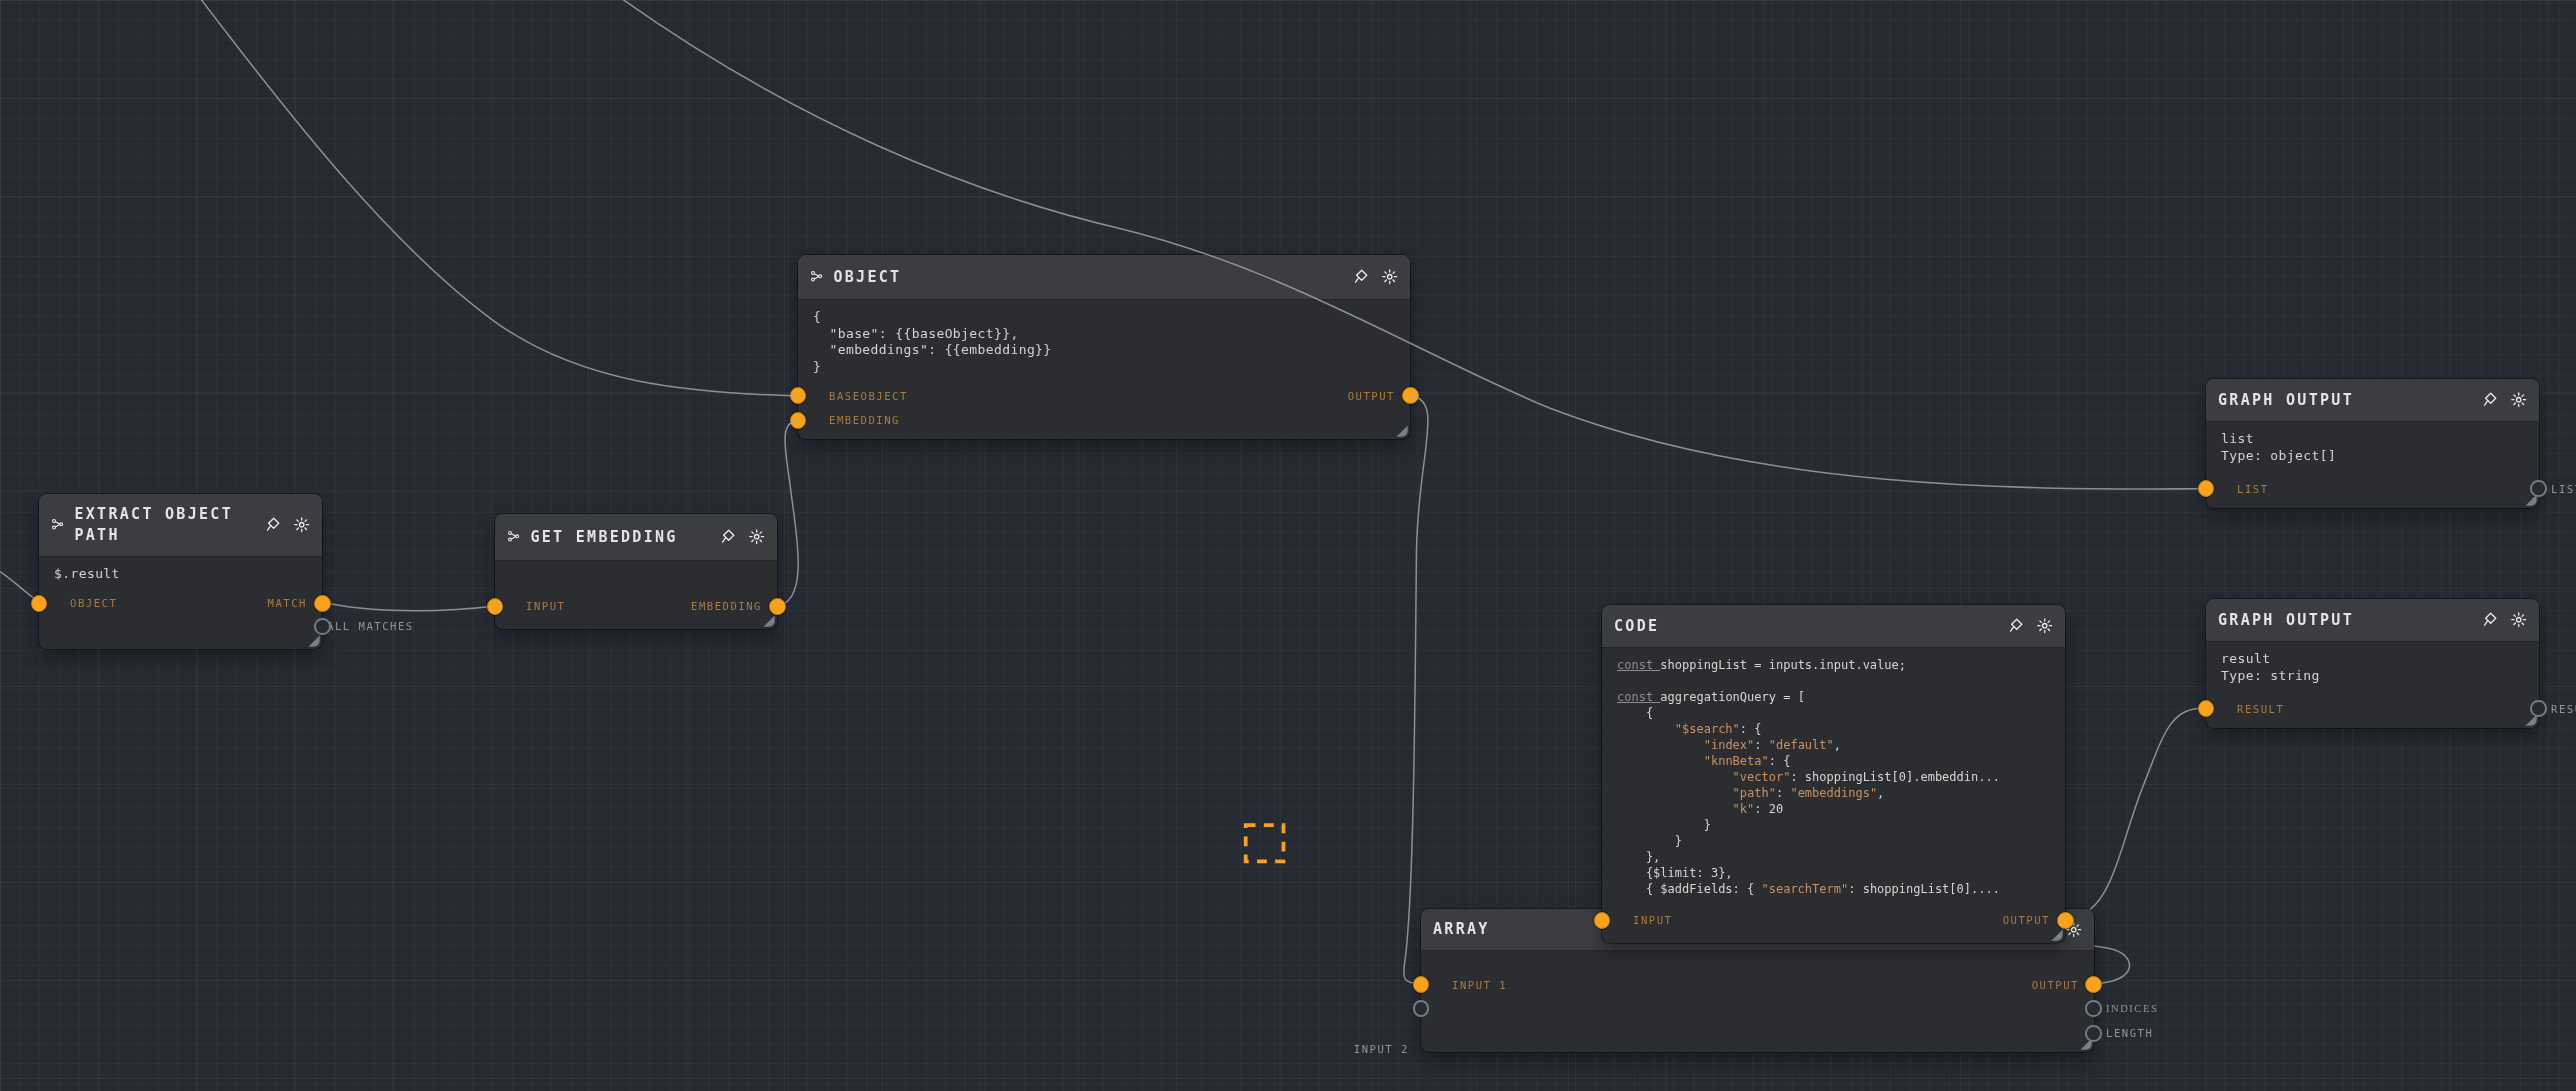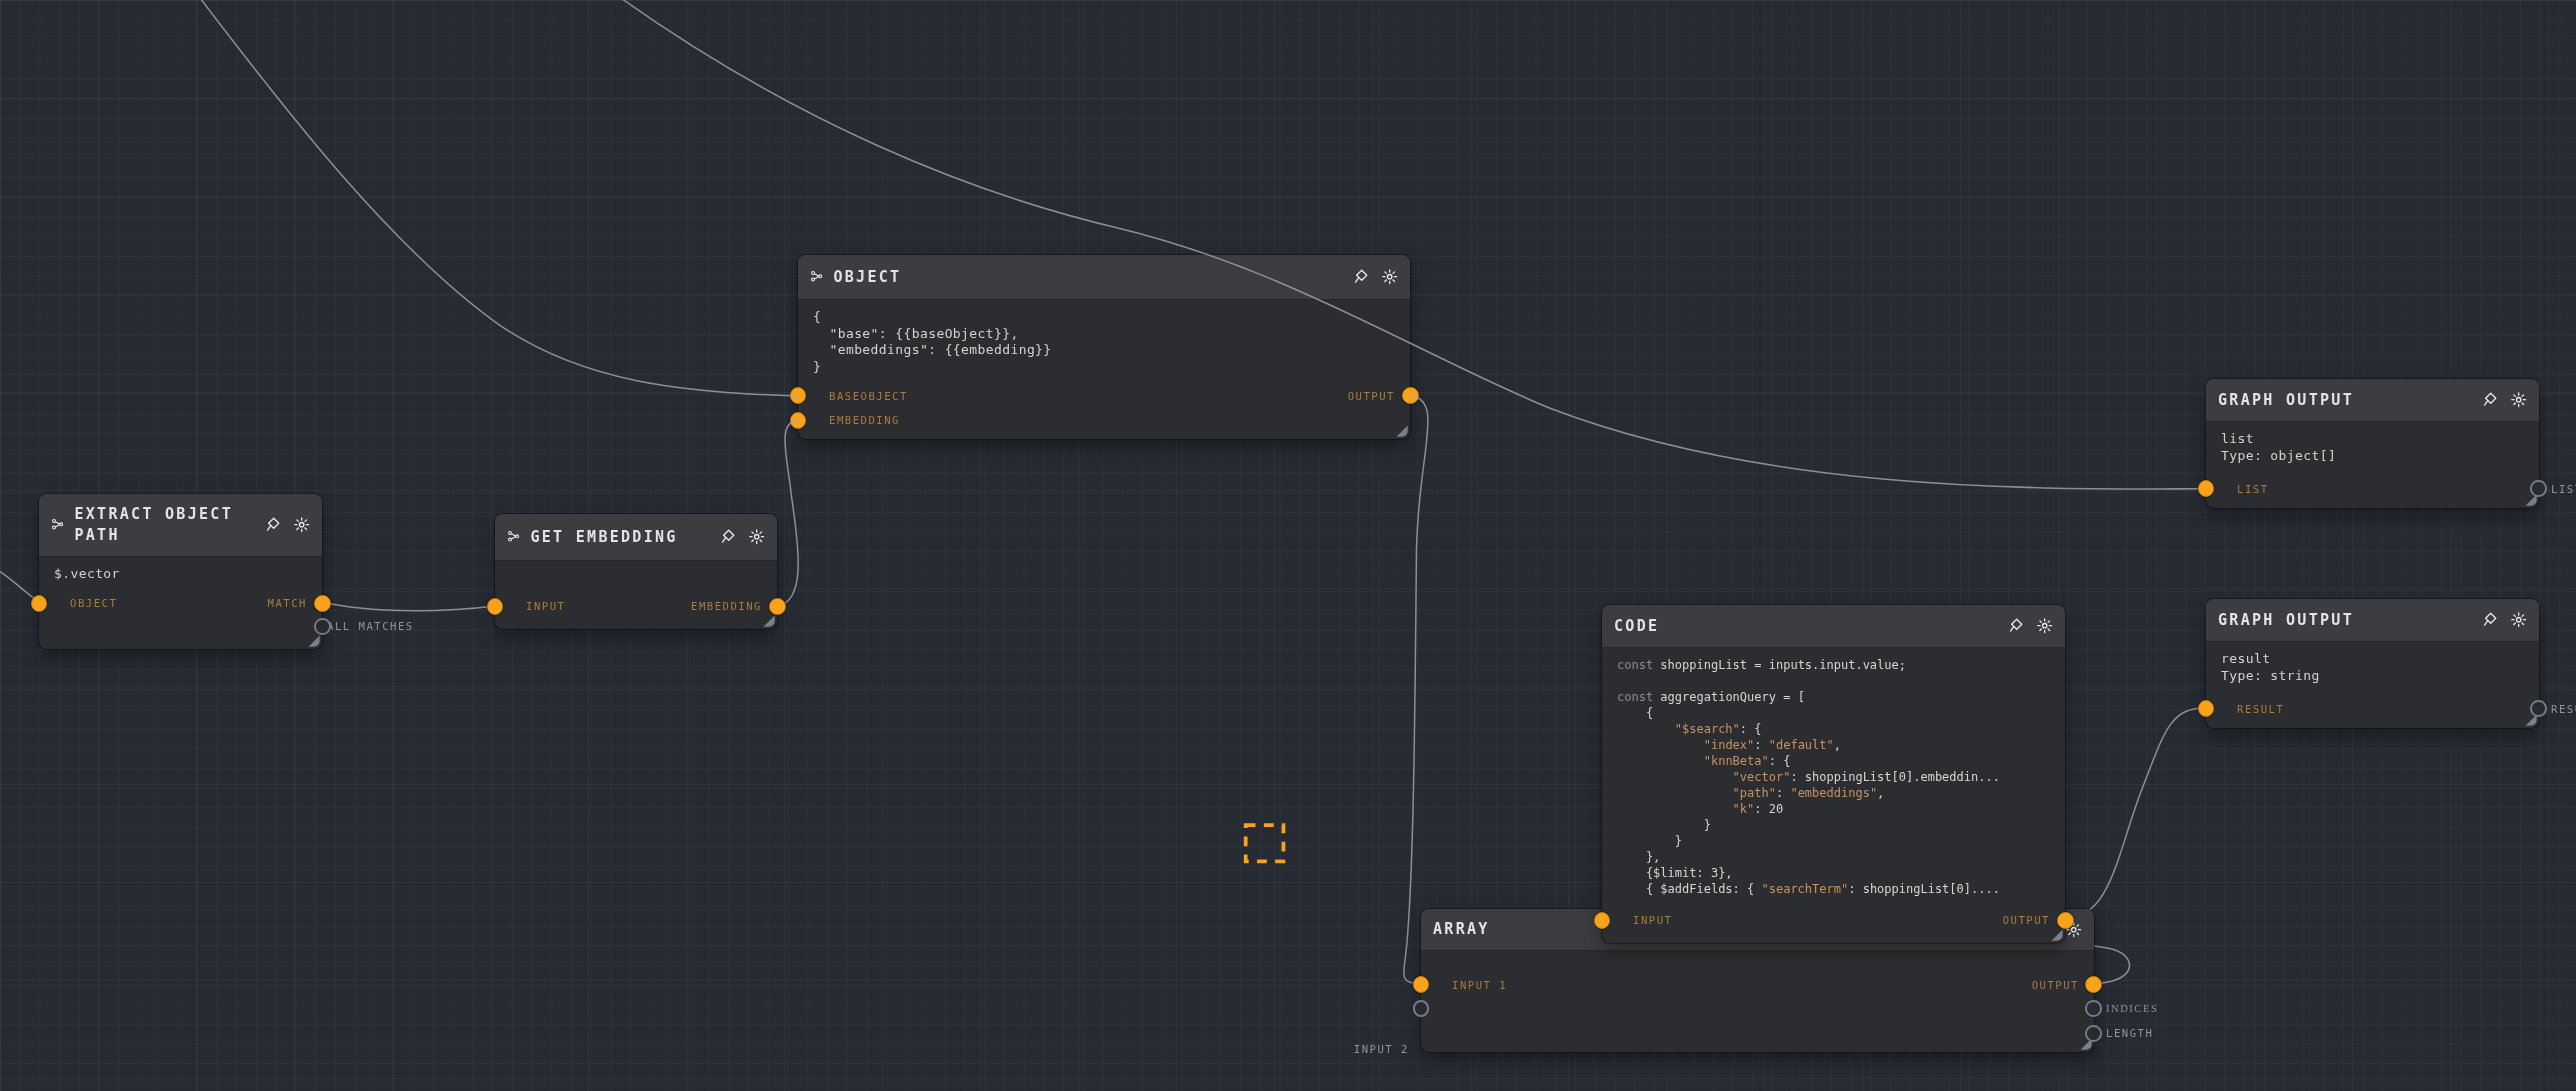--- a/index.html
+++ b/index.html
@@ -42,21 +42,21 @@
   .node-body{
     box-sizing:border-box;
     padding:9px 15px;
     font-size:13px;line-height:16.6px;
     color:#d4d4d0;
     white-space:pre;
     letter-spacing:0.4px;
   }
   .code-body{font-size:12px;line-height:16px;letter-spacing:0;}
   .content-line,.code-line{white-space:pre;}
-  .tok-kw{color:#8b8d91;}
+  .tok-kw{color:#8b8d91;text-decoration:underline;}
   .tok-st{color:#c89260;}
   .tok-tx{color:#d6d6d2;}
   .port-dot{
     position:absolute;width:16.6px;height:16.6px;border-radius:50%;
     box-sizing:border-box;z-index:3;
   }
   .port-dot.filled{background:#f9a21b;border:1.5px solid #bf7a10;box-shadow:0 0 0 0.8px rgba(0,0,0,.35);}
   .port-dot.hollow{background:#272a30;border:2.3px solid #767b83;}
   .port-label{
     position:absolute;height:12px;line-height:12px;
@@ -140,21 +140,21 @@
             </svg>
           </span>
           <span class="icon">
             <svg width="17.4" height="17.4" viewBox="0 0 24 24" fill="none" stroke="currentColor" stroke-width="1.8" stroke-linecap="round" stroke-linejoin="round">
               <circle cx="12" cy="12" r="3"></circle>
               <path d="M12 2.5v3 M12 18.5v3 M2.5 12h3 M18.5 12h3 M5.3 5.3l2.1 2.1 M16.6 16.6l2.1 2.1 M18.7 5.3l-2.1 2.1 M7.4 16.6l-2.1 2.1"></path>
             </svg>
           </span>
         </span>
       </div>
-      <div class="node-body" style="height: 91px;"><div class="content-line">$.vector</div></div>
+      <div class="node-body" style="height: 91px;"><div class="content-line">$.result</div></div>
       <div class="port-dot filled" style="top: 101px; left: -8.3px;"></div>
       <div class="port-label amber" style="top: 103px; left: 15px;">OBJECT</div>
       <div class="port-dot filled" style="top: 101px; left: 275px;"></div>
       <div class="port-label amber" style="top: 103px; right: 15px;">MATCH</div>
       <div class="port-dot hollow" style="top: 124px; left: 275px;"></div>
       <div class="port-label gray" style="top: 126px; left: 288px;">ALL MATCHES</div>
       <div class="resize-handle"></div>
     </div>
     <div class="node" style="left: 495px; top: 514px; width: 282px; height: 115px; z-index: 3;">
       <div class="node-header" style="height: 47px;">

